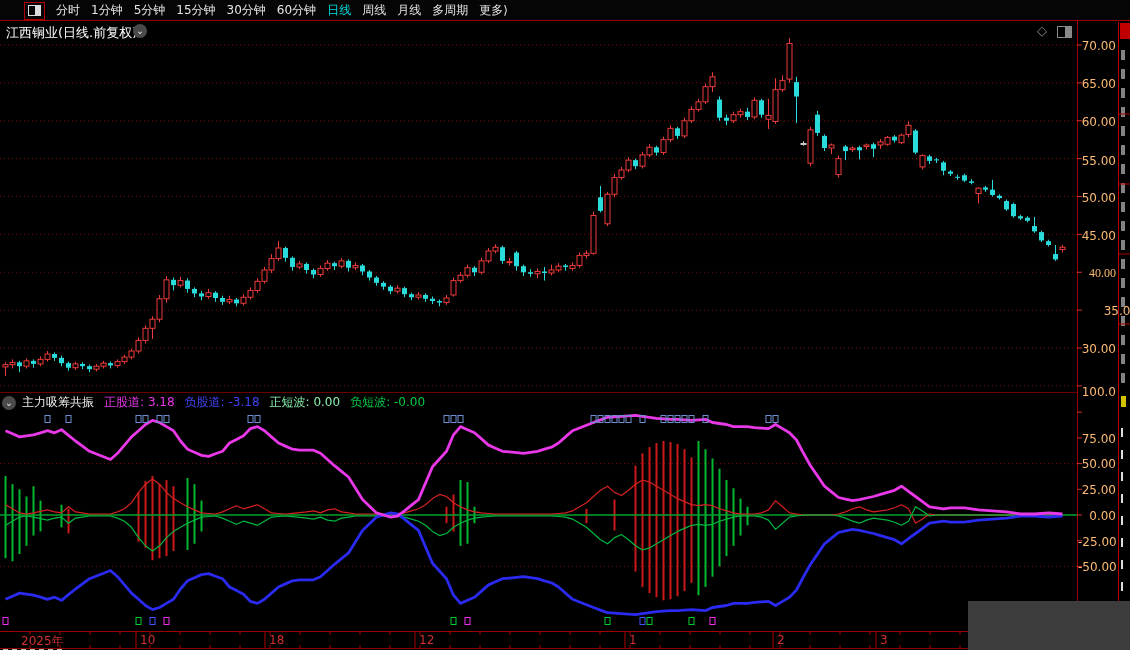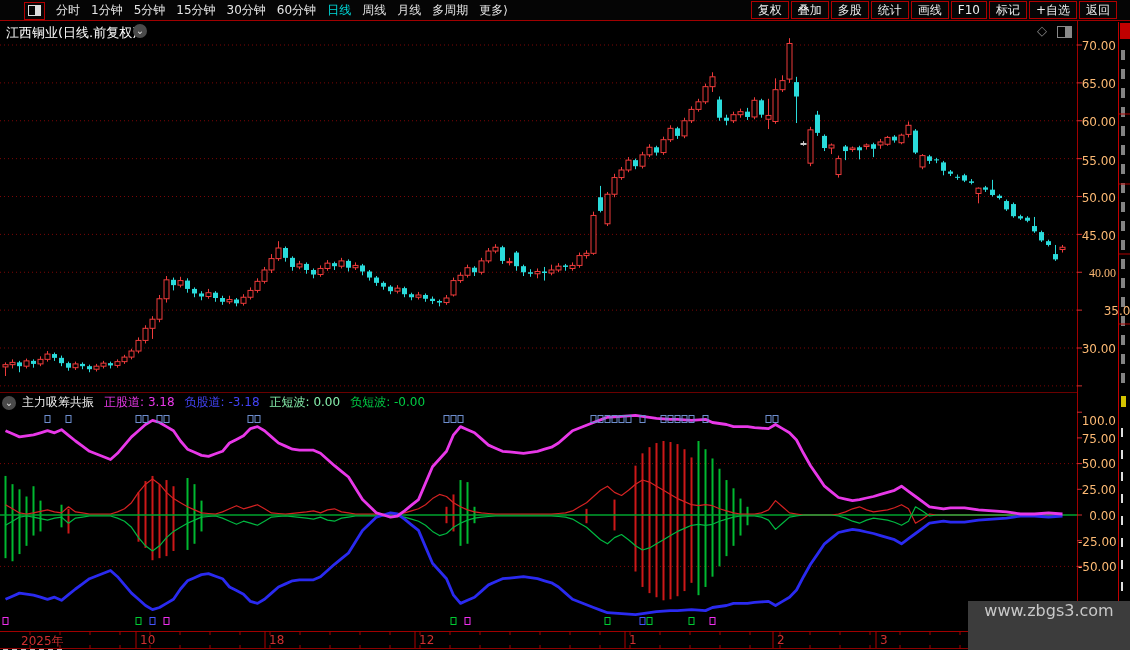--- a/index.html
+++ b/index.html
@@ -598,31 +598,20 @@
       <span class="tb-item">5分钟</span>
       <span class="tb-item">15分钟</span>
       <span class="tb-item">30分钟</span>
       <span class="tb-item">60分钟</span>
       <span class="tb-item active">日线</span>
       <span class="tb-item">周线</span>
       <span class="tb-item">月线</span>
       <span class="tb-item">多周期</span>
       <span class="tb-item">更多⟩</span>
     </div>
-    <div class="tb-right">
-      <span class="tb-btn">复权</span>
-      <span class="tb-btn">叠加</span>
-      <span class="tb-btn">多股</span>
-      <span class="tb-btn">统计</span>
-      <span class="tb-btn">画线</span>
-      <span class="tb-btn">F10</span>
-      <span class="tb-btn">标记</span>
-      <span class="tb-btn">+自选</span>
-      <span class="tb-btn">返回</span>
-    </div>
   </div>
 
   <div id="titlebar">
     <span id="chart-title">江西铜业(日线.前复权)</span>
     <span id="title-chev" class="circ-chev">⌄</span>
     <span id="tr-diamond">◇</span>
     <span id="tr-panel"></span>
   </div>
 
   <div>
@@ -640,36 +629,35 @@
   <div id="ind-header">
     <span id="ind-chev" class="circ-chev">⌄</span>
     <span id="ind-name">主力吸筹共振</span>
     <span class="ind-field c-mag"><span>正股道:</span> <span>3.18</span></span>
     <span class="ind-field c-blue"><span>负股道:</span> <span>-3.18</span></span>
     <span class="ind-field c-red"><span>正短波:</span> <span>0.00</span></span>
     <span class="ind-field c-grn"><span>负短波:</span> <span>-0.00</span></span>
   </div>
 
   <div>
-    <div class="plabel" style="left:1078px;top:414px;">100.0</div>
+    <div class="plabel" style="left:1078px;top:385px;">100.0</div>
     <div class="plabel" style="left:1078px;top:432px;">75.00</div>
     <div class="plabel" style="left:1078px;top:457px;">50.00</div>
     <div class="plabel" style="left:1078px;top:483px;">25.00</div>
     <div class="plabel" style="left:1078px;top:509px;">0.00</div>
     <div class="plabel" style="left:1078px;top:535px;">-25.00</div>
     <div class="plabel" style="left:1078px;top:560px;">-50.00</div>
   </div>
 
   <div>
     <div class="tlabel" style="left:21px;text-align:center;">2025年</div>
     <div class="tlabel" style="left:140px;">10</div>
     <div class="tlabel" style="left:269px;">18</div>
     <div class="tlabel" style="left:419px;">12</div>
     <div class="tlabel" style="left:629px;">1</div>
     <div class="tlabel" style="left:777px;">2</div>
     <div class="tlabel" style="left:880px;">3</div>
   </div>
 
   <div id="watermark">
-    <div id="wm2">www.zbgs3.com</div>
   </div>
 
 </div>
 
 </body></html>

